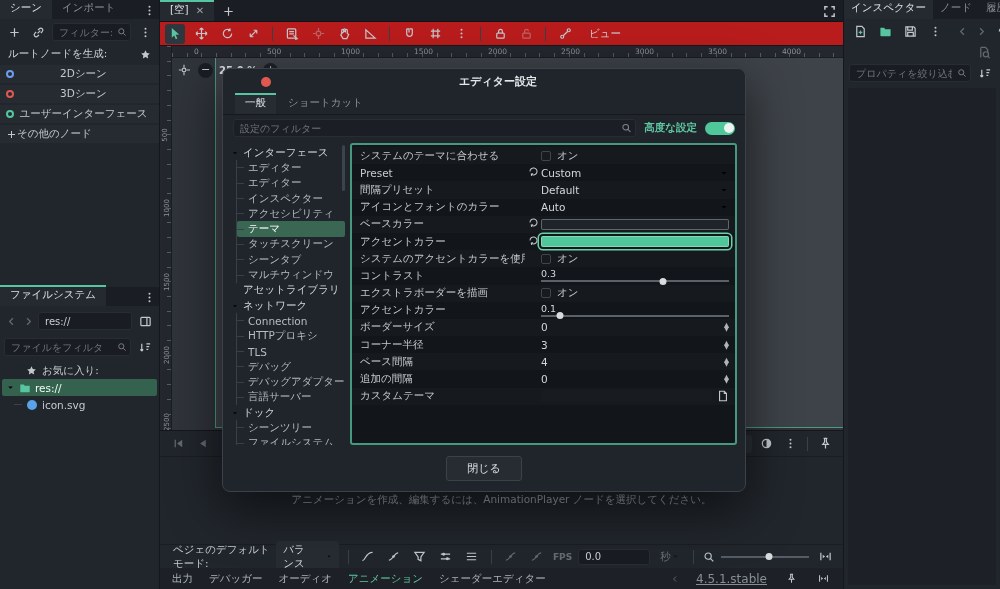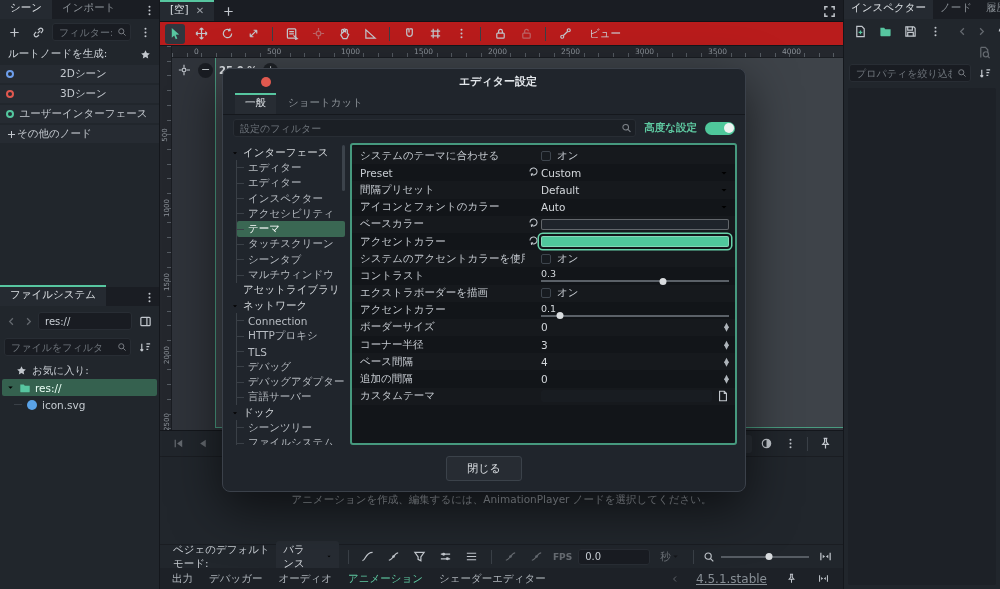--- a/index.html
+++ b/index.html
@@ -304,21 +304,21 @@
             <use href="#i-mag"></use>
           </svg>
       </div>
       <div class="icon-btn">
           <svg class="ic">
             <use href="#i-sort"></use>
           </svg>
         </div>
     </div>
     <div class="abs" style="left:0;top:362px;width:100%;">
-      <div class="row" style="height:17px;padding:0 16px;gap:5px;">
+      <div class="row" style="height:17px;padding:0 26px;gap:5px;">
         <svg class="ic" style="width:11px;height:11px">
             <use href="#i-star"></use>
           </svg>
         <span>お気に入り:</span>
       </div>
       <div class="row" style="height:17px;margin:0 2px;padding:0 4px;gap:4px;background:#35614f;border-radius:2px;color:#eafff6;">
         <svg class="chev" style="width:9px;height:9px">
             <use href="#i-chevdown"></use>
           </svg>
         <svg class="ic fill" style="width:12px;height:12px">

